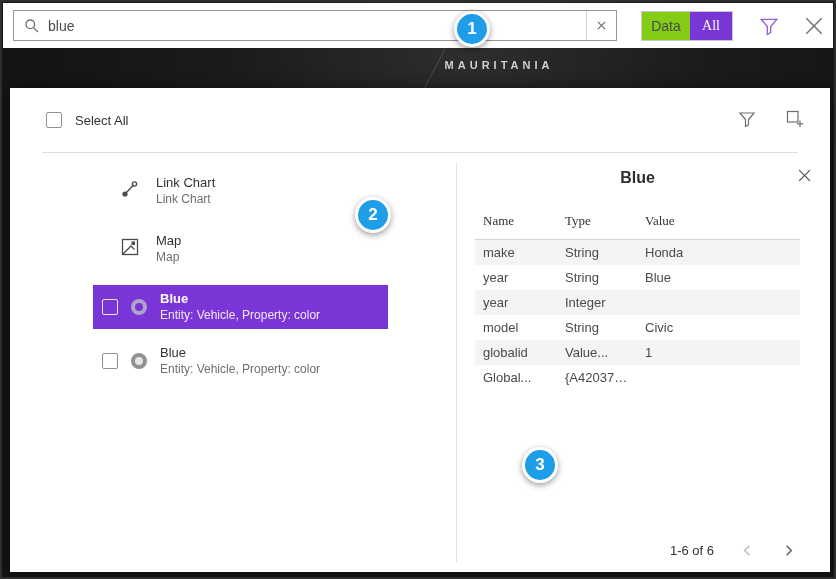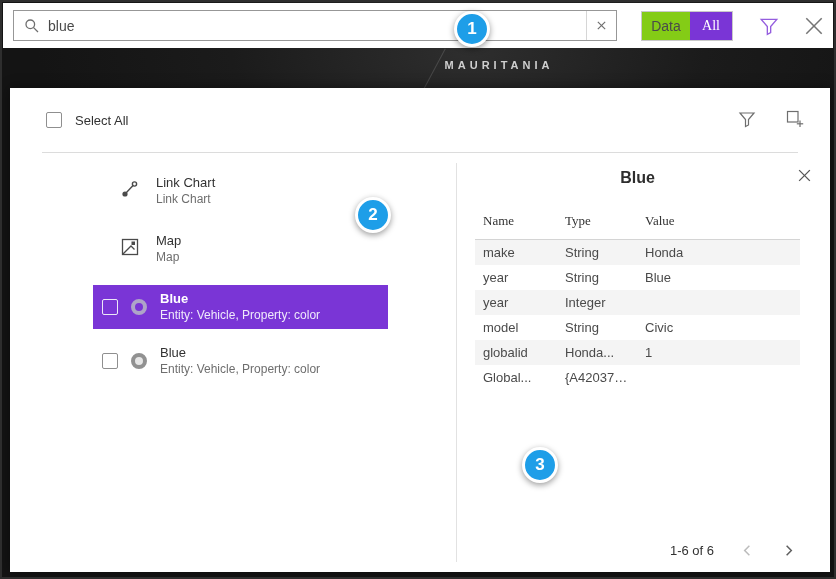--- a/index.html
+++ b/index.html
@@ -232,21 +232,21 @@
             <div>year</div>
             <div>Integer</div>
           </div>
           <div class="trow">
             <div>model</div>
             <div>String</div>
             <div>Civic</div>
           </div>
           <div class="trow">
             <div>globalid</div>
-            <div>Honda...</div>
+            <div>Value...</div>
             <div>1</div>
           </div>
           <div class="trow">
             <div>Global...</div>
             <div>{A4203777-D70D-4C5C-9A65-C...</div>
           </div>
         </div>
 
         <div class="pagination">
           <span class="pg-label">1-6 of 6</span>

